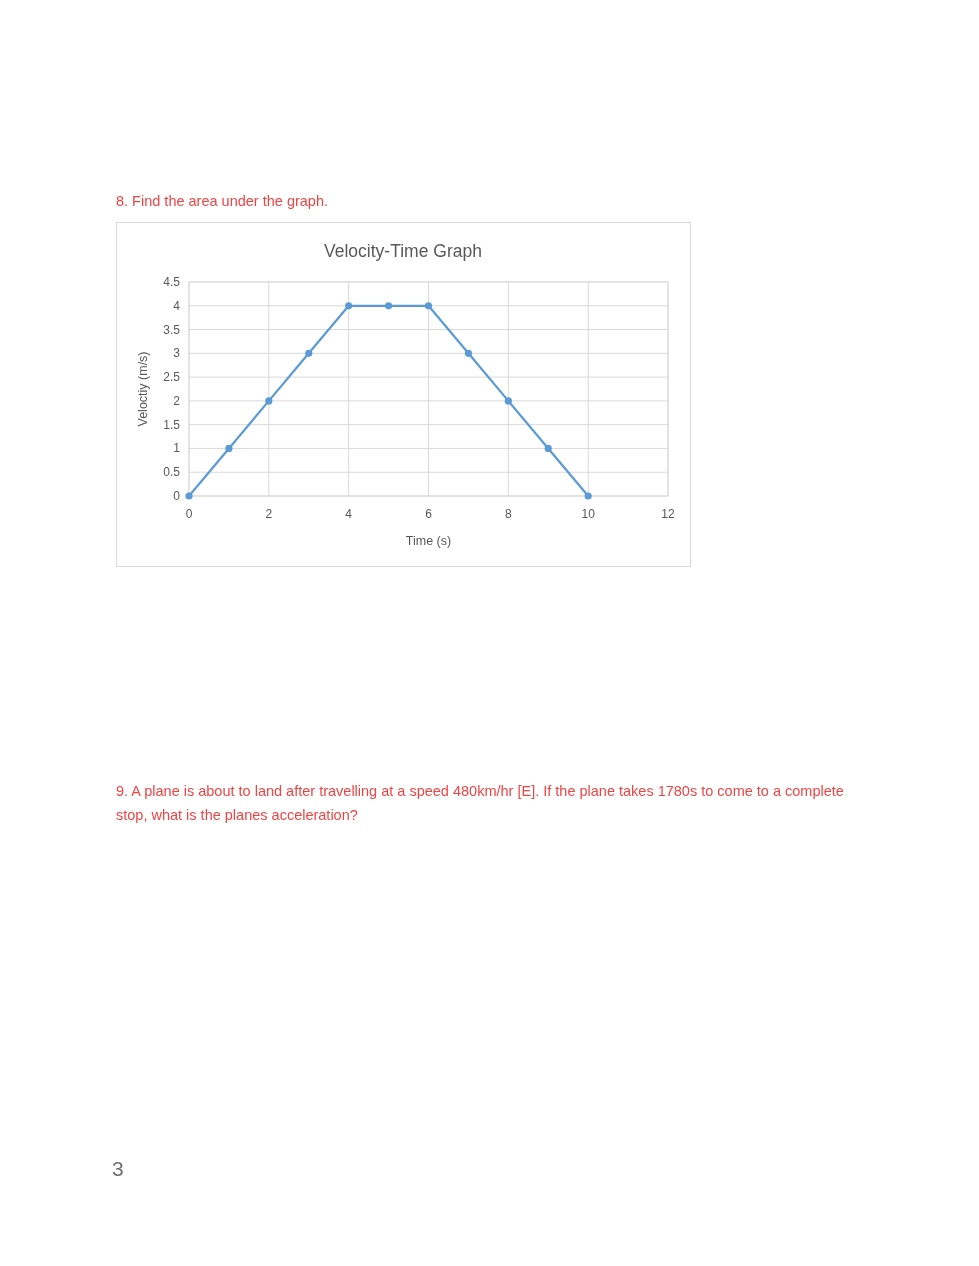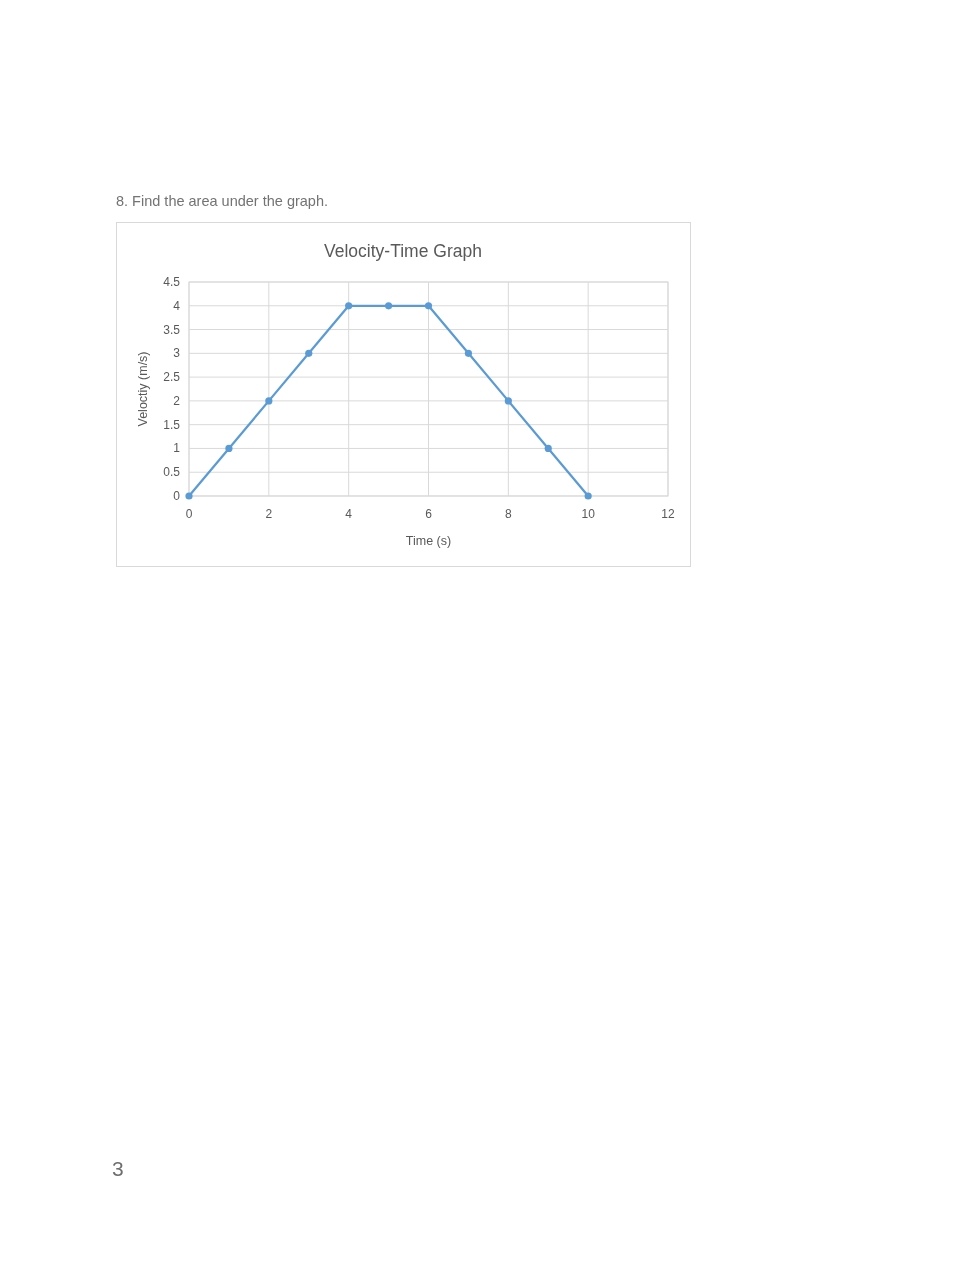--- a/index.html
+++ b/index.html
@@ -8,21 +8,21 @@
     position: relative;
     width: 979px;
     height: 1266px;
     background: #ffffff;
     font-family: "Liberation Sans", sans-serif;
     overflow: hidden;
   }
   .question {
     position: absolute;
     left: 116px;
-    color: #737373;
+    color: #ef4444;
     font-size: 14.5px;
     line-height: 24px;
   }
   #q8 { top: 189px; width: 760px; }
   #q9 { top: 779px; width: 752px; }
   .chart-figure {
     position: absolute;
     left: 116px;
     top: 222px;
     width: 575px;
@@ -98,16 +98,17 @@
         <circle cx="231.66666666666666" cy="82.7777777777778" r="3.6" fill="#5B9BD5"></circle>
         <circle cx="271.58333333333337" cy="82.7777777777778" r="3.6" fill="#5B9BD5"></circle>
         <circle cx="311.5" cy="82.7777777777778" r="3.6" fill="#5B9BD5"></circle>
         <circle cx="351.4166666666667" cy="130.33333333333334" r="3.6" fill="#5B9BD5"></circle>
         <circle cx="391.3333333333333" cy="177.8888888888889" r="3.6" fill="#5B9BD5"></circle>
         <circle cx="431.25" cy="225.44444444444446" r="3.6" fill="#5B9BD5"></circle>
         <circle cx="471.1666666666667" cy="273" r="3.6" fill="#5B9BD5"></circle>
       </svg>
   </figure>
 
+  <p class="question" id="q9">9. A plane is about to land after travelling at a speed 480km/hr [E]. If the plane takes 1780s to come to a complete stop, what is the planes acceleration?</p>
 
   <div class="page-number">3</div>
 
 </div>
 
 </body></html>

